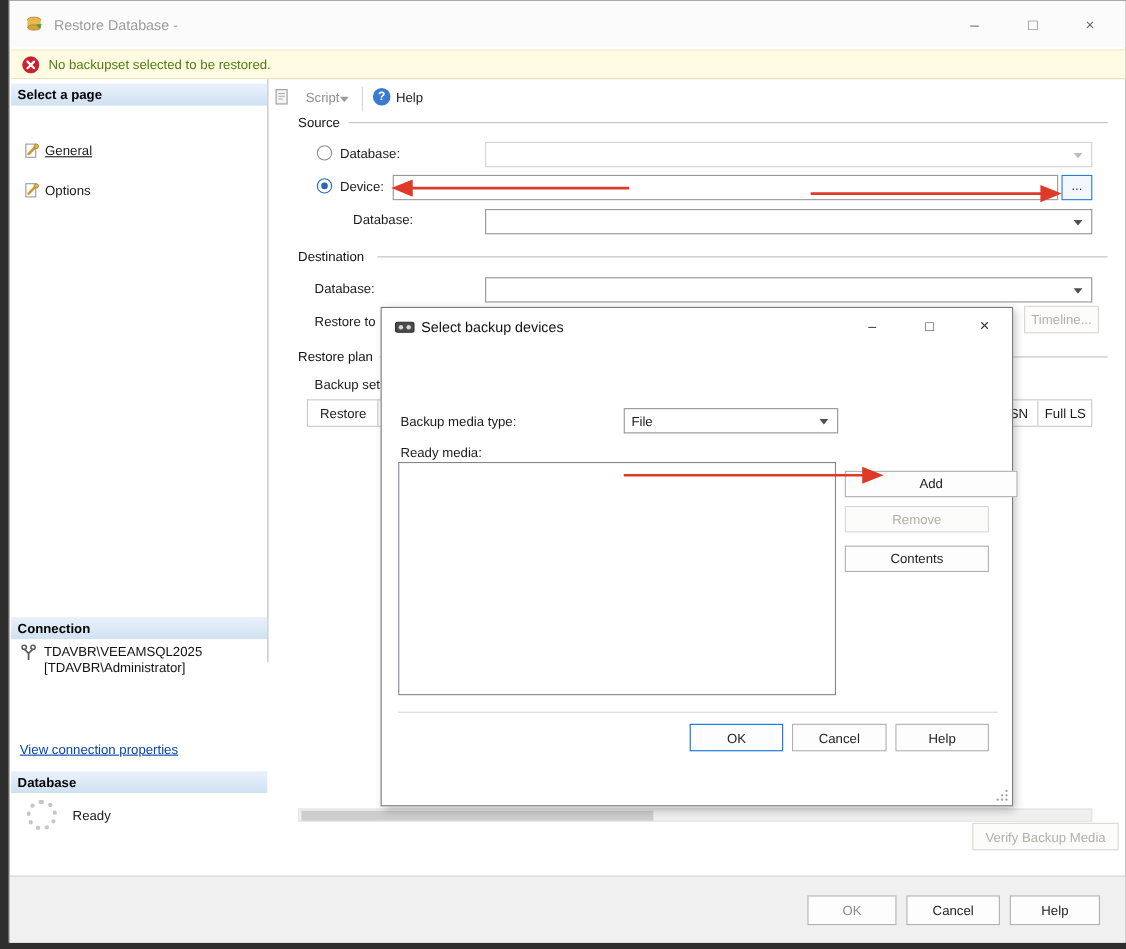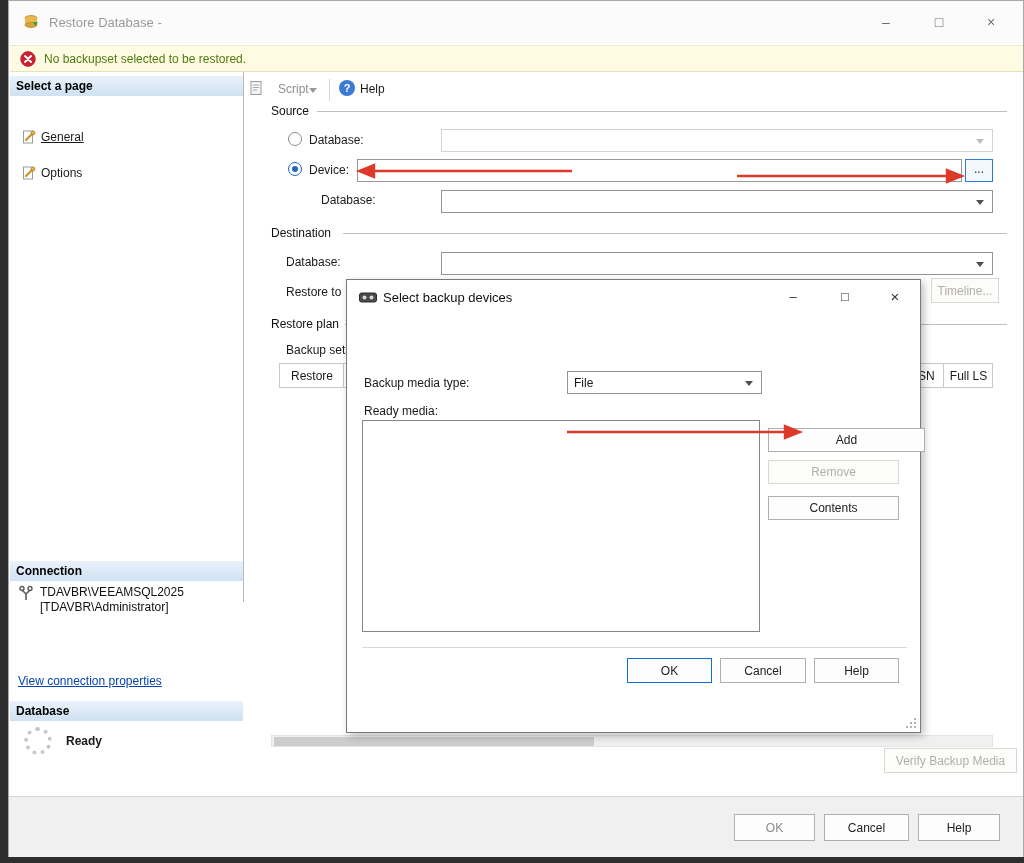--- a/index.html
+++ b/index.html
@@ -132,21 +132,21 @@
             <circle cx="4" cy="3.5" r="2" fill="none" stroke="#5a5a5a" stroke-width="1.4"></circle>
             <circle cx="12" cy="3.5" r="2" fill="none" stroke="#5a5a5a" stroke-width="1.4"></circle>
           </svg>
       </span>
       <div class="abs conn-line" style="top:513px;">TDAVBR\VEEAMSQL2025</div>
       <div class="abs conn-line" style="top:528px;">[TDAVBR\Administrator]</div>
       <div class="abs link" style="left:8px;top:602px;">View connection properties</div>
 
       <div class="abs pane-header" style="top:629px;">Database</div>
       <div class="abs spinner" style="left:14px;top:655px;"></div>
-      <div class="abs" style="left:56px;top:662px;font-weight:bold;">Ready</div>
+      <div class="abs" style="left:56px;top:662px;">Ready</div>
     </div>
 
     <span class="abs" style="left:240px;top:79px;">
       <svg width="15" height="16" viewBox="0 0 15 16">
           <rect x="2" y="1.5" width="10" height="13" fill="#f4f4f4" stroke="#9b9b9b"></rect>
           <path d="M4 5 h6 M4 7.5 h6 M4 10 h4" stroke="#a9a9a9" stroke-width="1"></path>
         </svg>
     </span>
     <span class="abs tb-text" style="left:258px;top:81px;margin-left:11px;">Script</span>
     <span class="abs chev-down" style="left:300px;top:87px;"></span>

